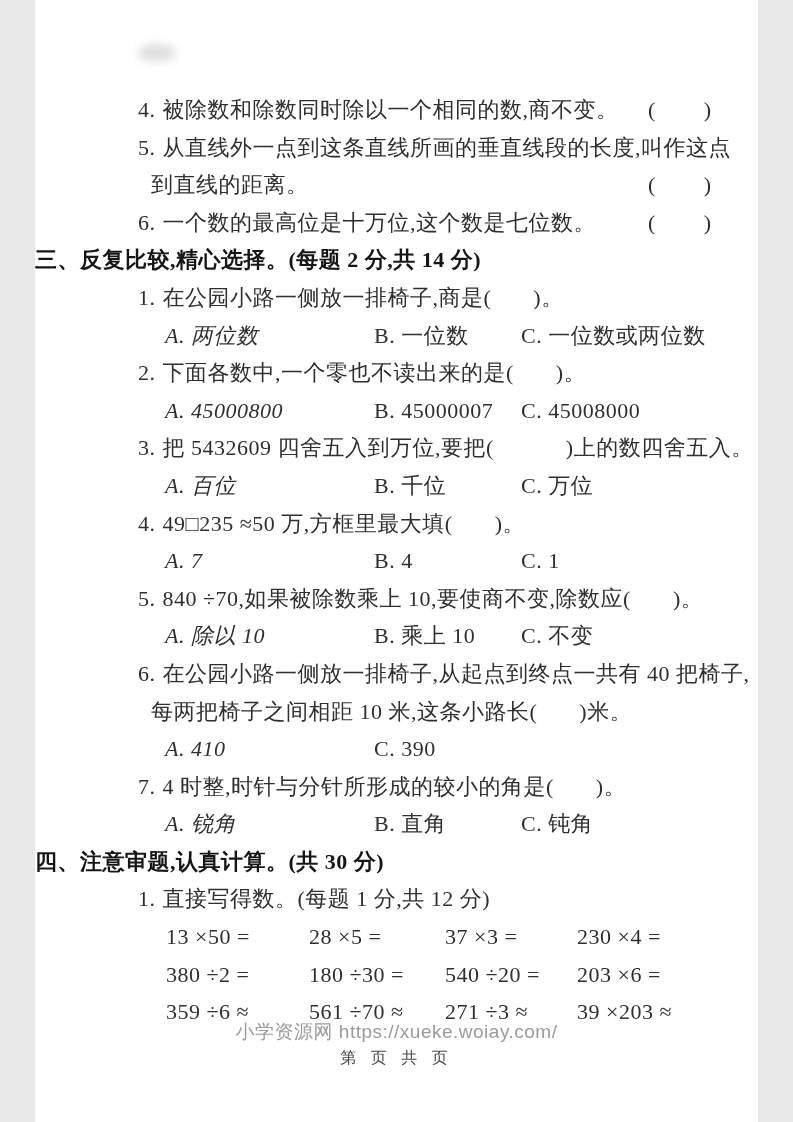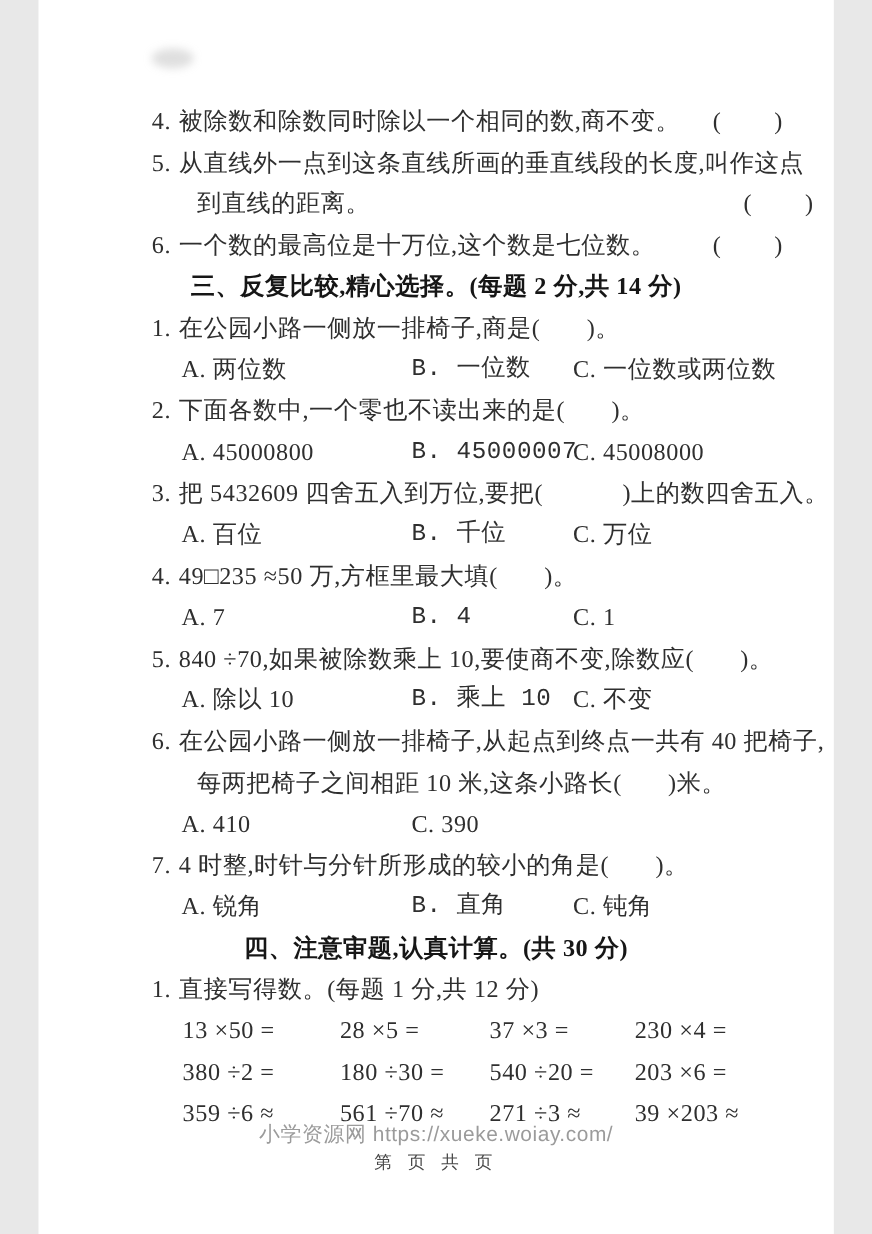--- a/index.html
+++ b/index.html
@@ -18,28 +18,27 @@
     position: relative;
     font-size: 22px;
     line-height: 37.6px;
     letter-spacing: 0.5px;
     white-space: pre;
     color: #2f2f2f;
   }
   .heading {
     font-weight: 700;
     color: #161616;
-    text-align: center;
   }
   .q-start { padding-left: 103px; }
-  .cont    { padding-left: 116px; margin-left: 28px; }
+  .cont    { padding-left: 116px; }
   .qnum    { margin-right: 7px; }
   .opts    { padding-left: 130px; display: flex; }
-  .opt-a   { display: inline-block; width: 209px; }
-  .opt-b   { display: inline-block; width: 147px; font-family: Liberation Mono, monospace; }
+  .opt-a   { display: inline-block; width: 209px; font-style: italic; }
+  .opt-b   { display: inline-block; width: 147px; }
   .opt-c   { display: inline-block; }
   .bracket { position: absolute; left: 613px; top: 0; }
   .calc {
     padding-left: 131px;
     display: grid;
     grid-template-columns: 143px 136px 132px auto;
   }
   .footer {
     position: absolute;
     left: 0; right: 0;

